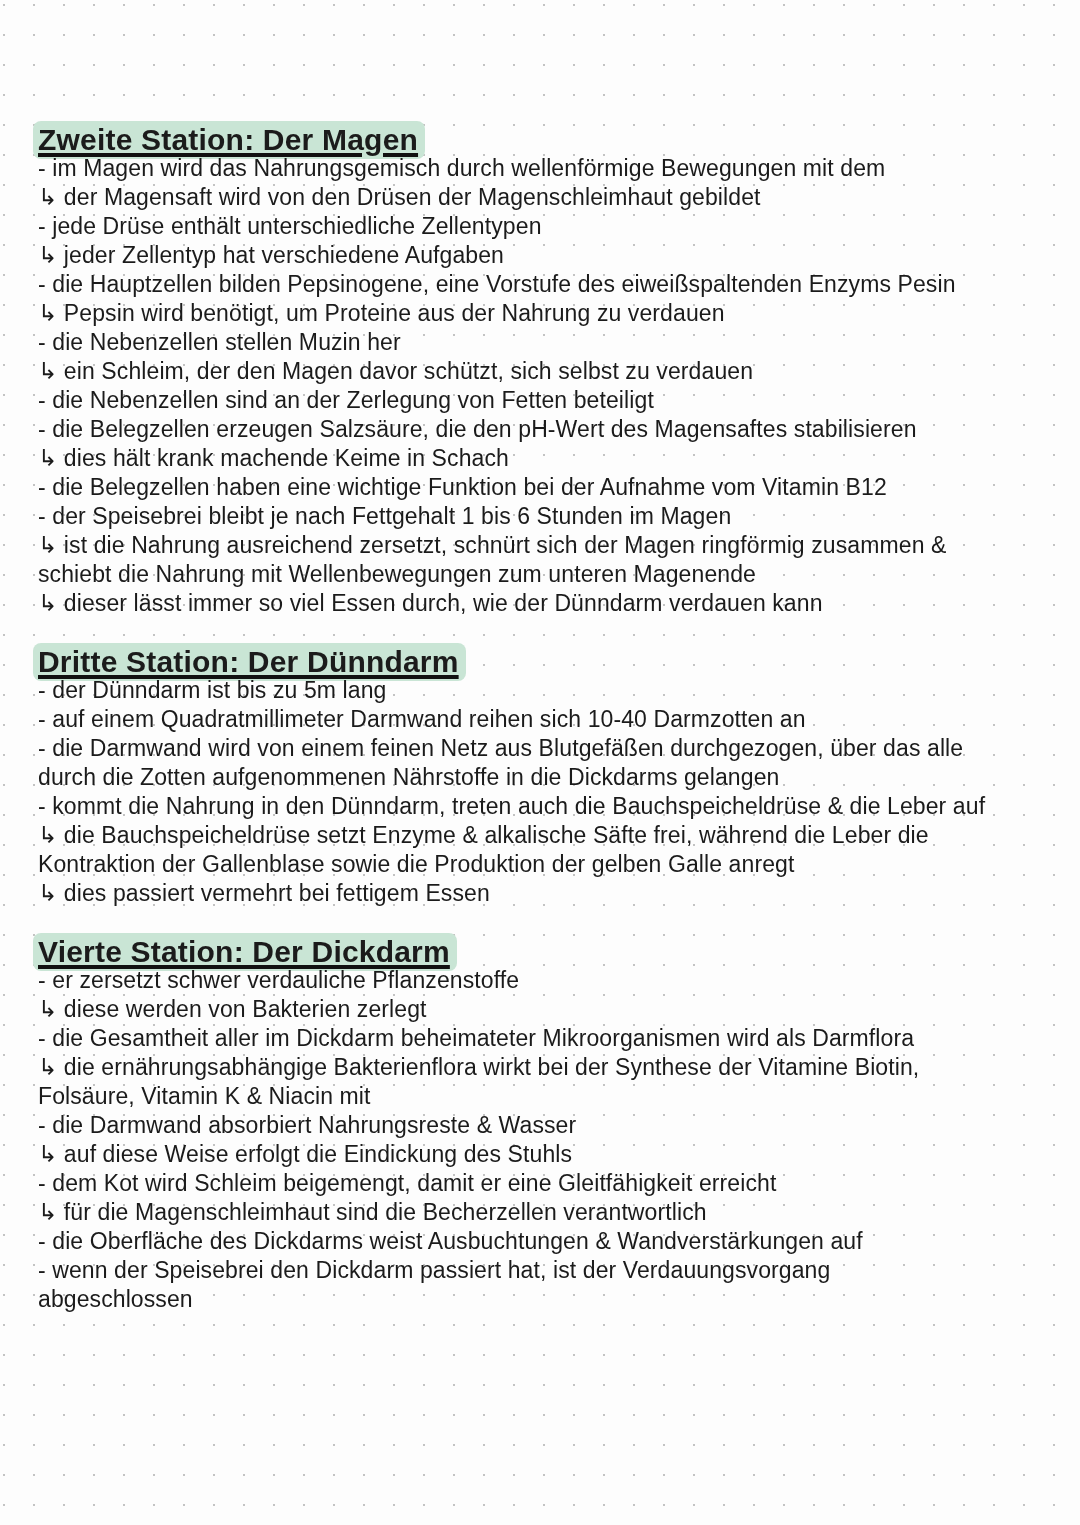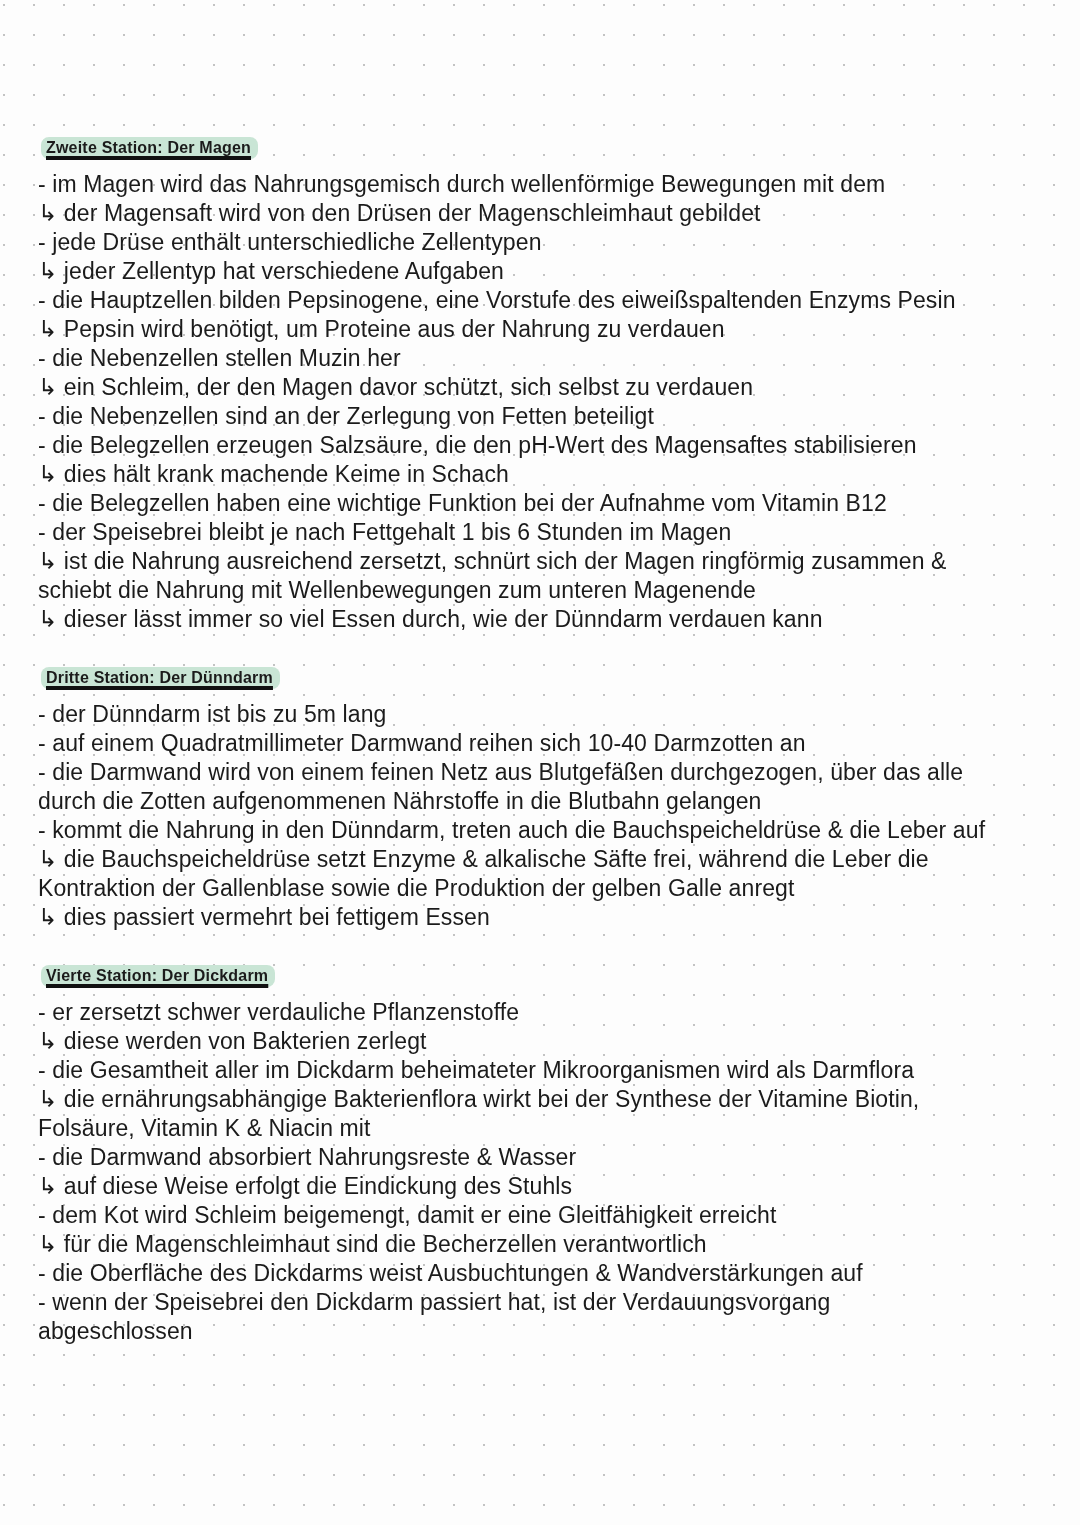--- a/index.html
+++ b/index.html
@@ -24,23 +24,23 @@
     height: 1525px;
     padding: 125px 28px 0 38px;
   }
   .section {
     margin: 0 0 29px 0;
   }
   .section:last-child {
     margin-bottom: 0;
   }
   h2.heading {
-    margin: 8px;
+    margin: 0;
     padding: 0;
-    font-size: 16px;
+    font-size: 30px;
     line-height: 29px;
     font-weight: bold;
     letter-spacing: 0.2px;
   }
   h2.heading .hl {
     background: var(--hl, #c9e5d5);
     border-radius: 8px;
     padding: 2px 7px 3px 5px;
     margin-left: -5px;
     text-decoration-line: underline;
@@ -79,21 +79,21 @@
         <div class="line">- der Speisebrei bleibt je nach Fettgehalt 1 bis 6 Stunden im Magen</div>
         <div class="line">↳ ist die Nahrung ausreichend zersetzt, schnürt sich der Magen ringförmig zusammen &amp;</div>
         <div class="line">schiebt die Nahrung mit Wellenbewegungen zum unteren Magenende</div>
         <div class="line">↳ dieser lässt immer so viel Essen durch, wie der Dünndarm verdauen kann</div>
       </section>
       <section class="section">
         <h2 class="heading"><span class="hl">Dritte Station: Der Dünndarm</span></h2>
         <div class="line">- der Dünndarm ist bis zu 5m lang</div>
         <div class="line">- auf einem Quadratmillimeter Darmwand reihen sich 10-40 Darmzotten an</div>
         <div class="line">- die Darmwand wird von einem feinen Netz aus Blutgefäßen durchgezogen, über das alle</div>
-        <div class="line">durch die Zotten aufgenommenen Nährstoffe in die Blutbahn gelangen</div>
+        <div class="line">durch die Zotten aufgenommenen Nährstoffe in die Dickdarms gelangen</div>
         <div class="line">- kommt die Nahrung in den Dünndarm, treten auch die Bauchspeicheldrüse &amp; die Leber auf</div>
         <div class="line">↳ die Bauchspeicheldrüse setzt Enzyme &amp; alkalische Säfte frei, während die Leber die</div>
         <div class="line">Kontraktion der Gallenblase sowie die Produktion der gelben Galle anregt</div>
         <div class="line">↳ dies passiert vermehrt bei fettigem Essen</div>
       </section>
       <section class="section">
         <h2 class="heading"><span class="hl">Vierte Station: Der Dickdarm</span></h2>
         <div class="line">- er zersetzt schwer verdauliche Pflanzenstoffe</div>
         <div class="line">↳ diese werden von Bakterien zerlegt</div>
         <div class="line">- die Gesamtheit aller im Dickdarm beheimateter Mikroorganismen wird als Darmflora</div>

